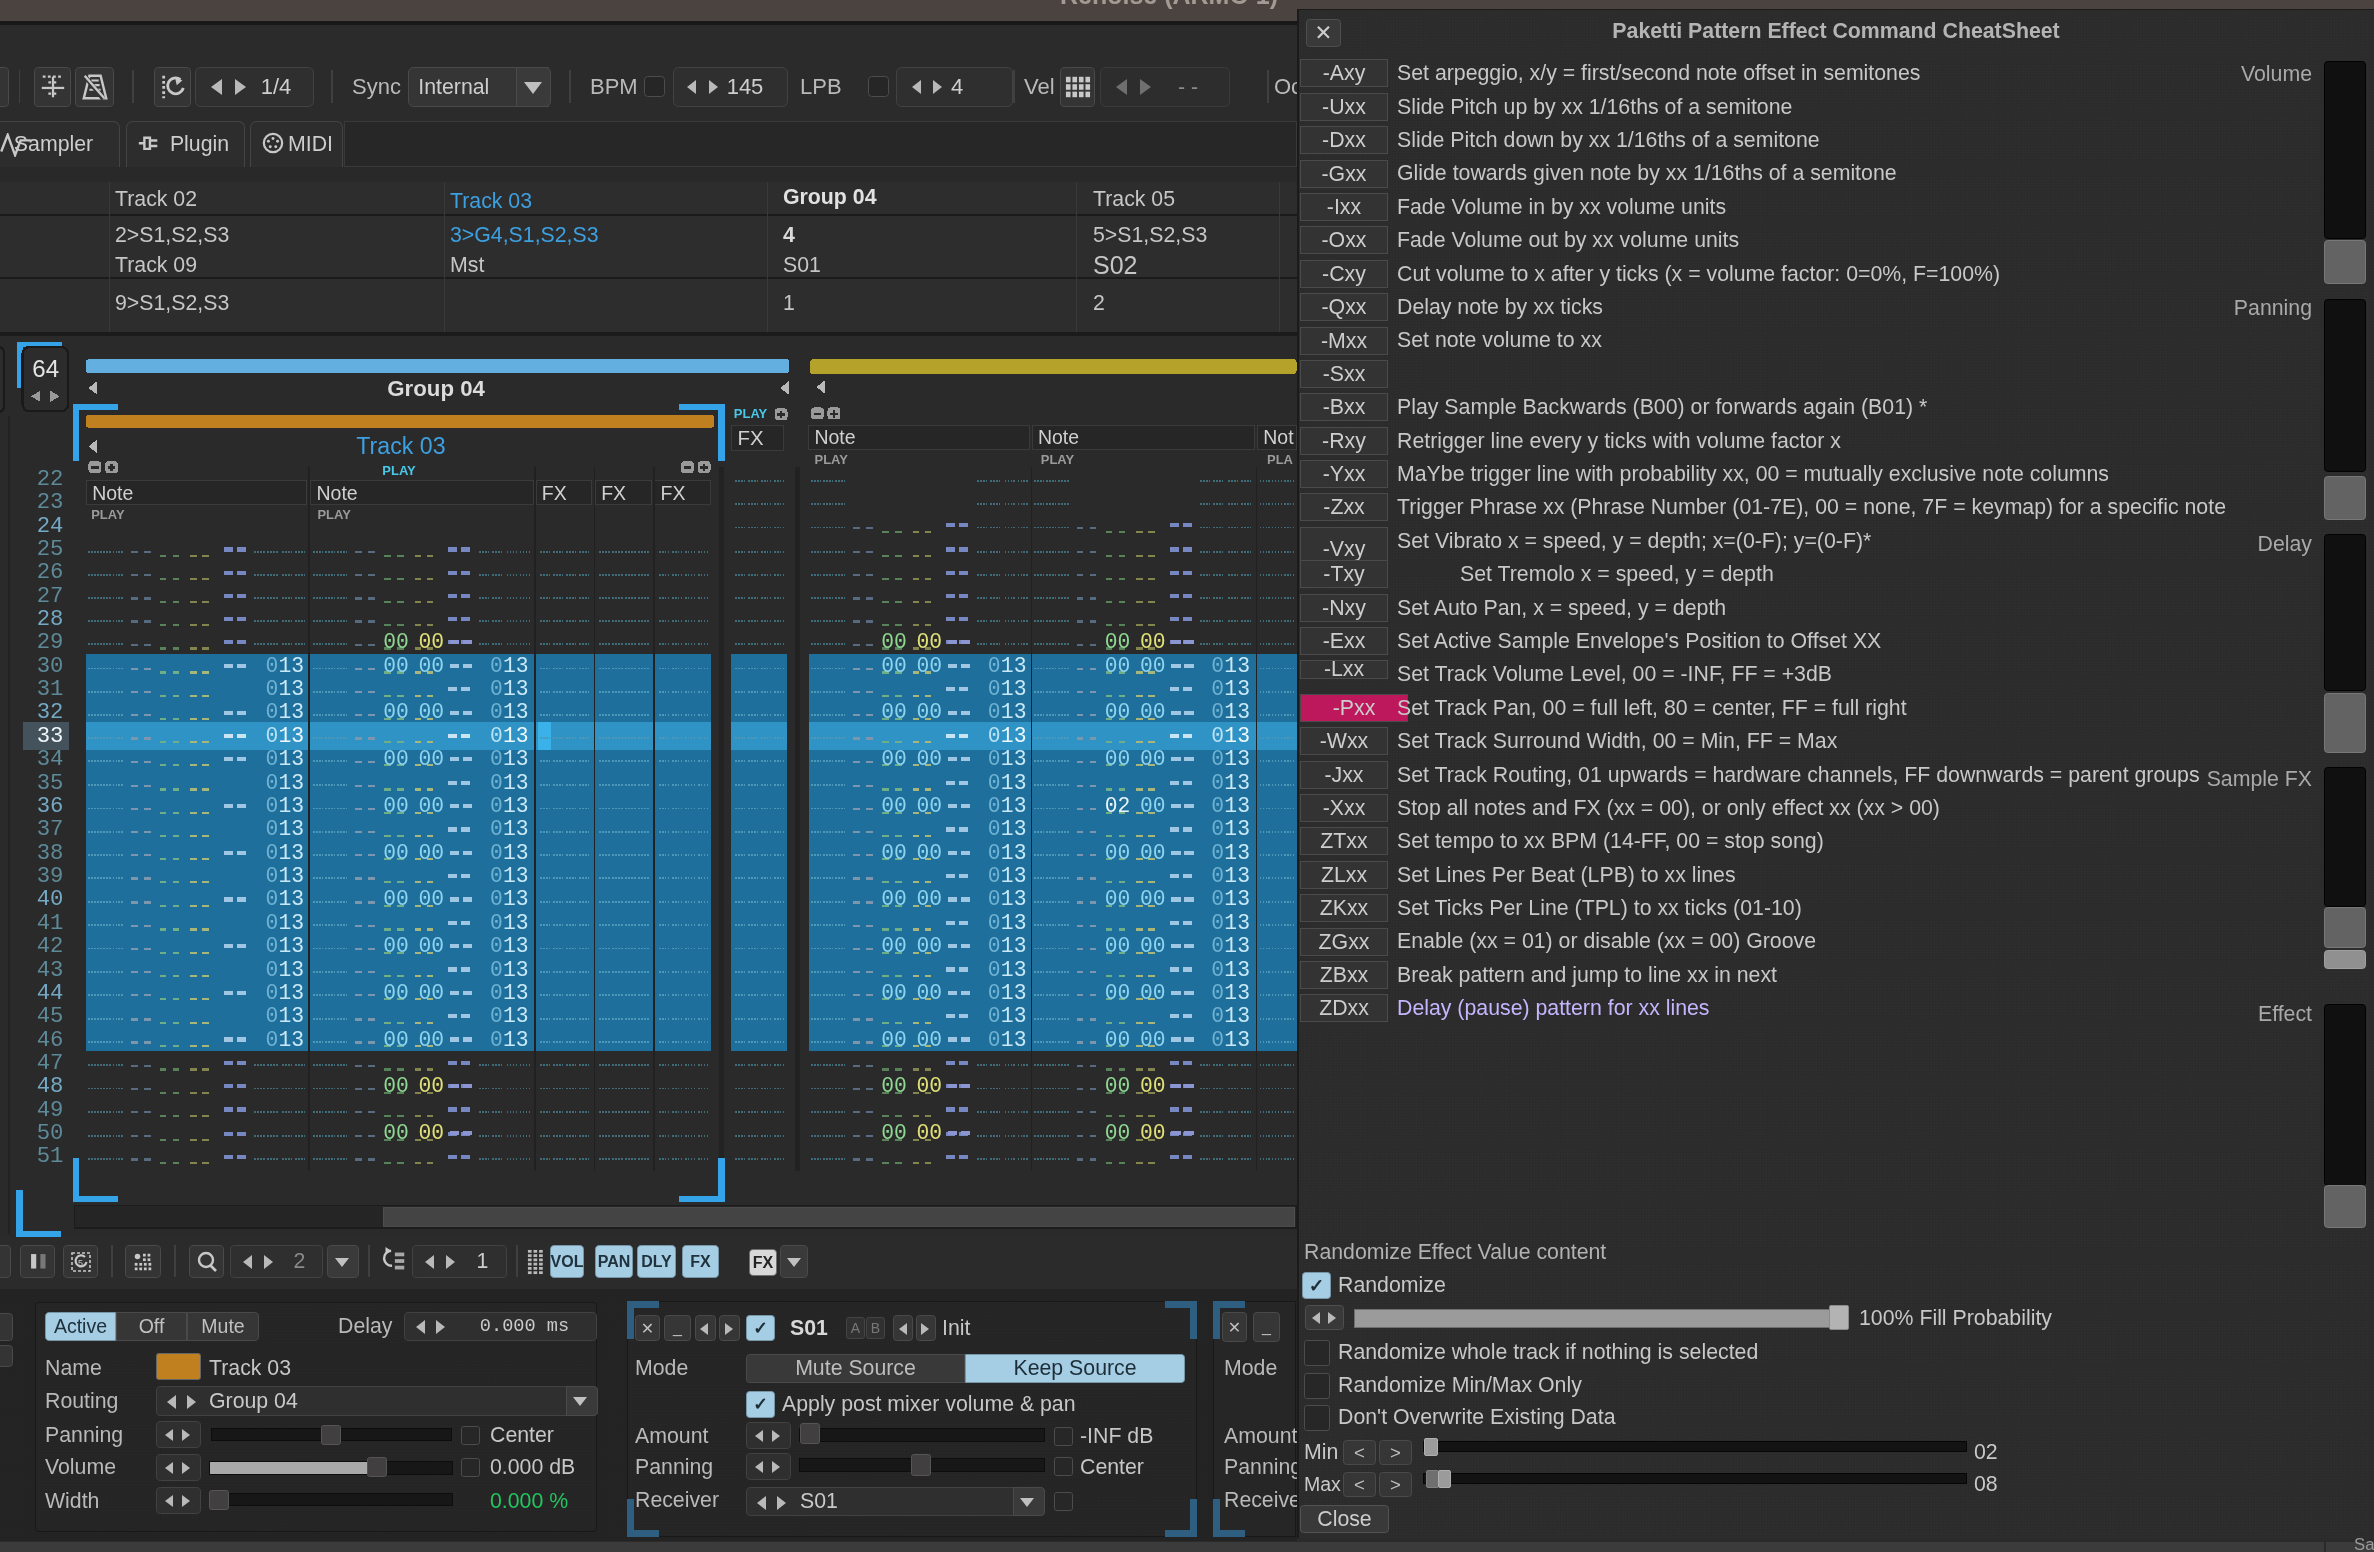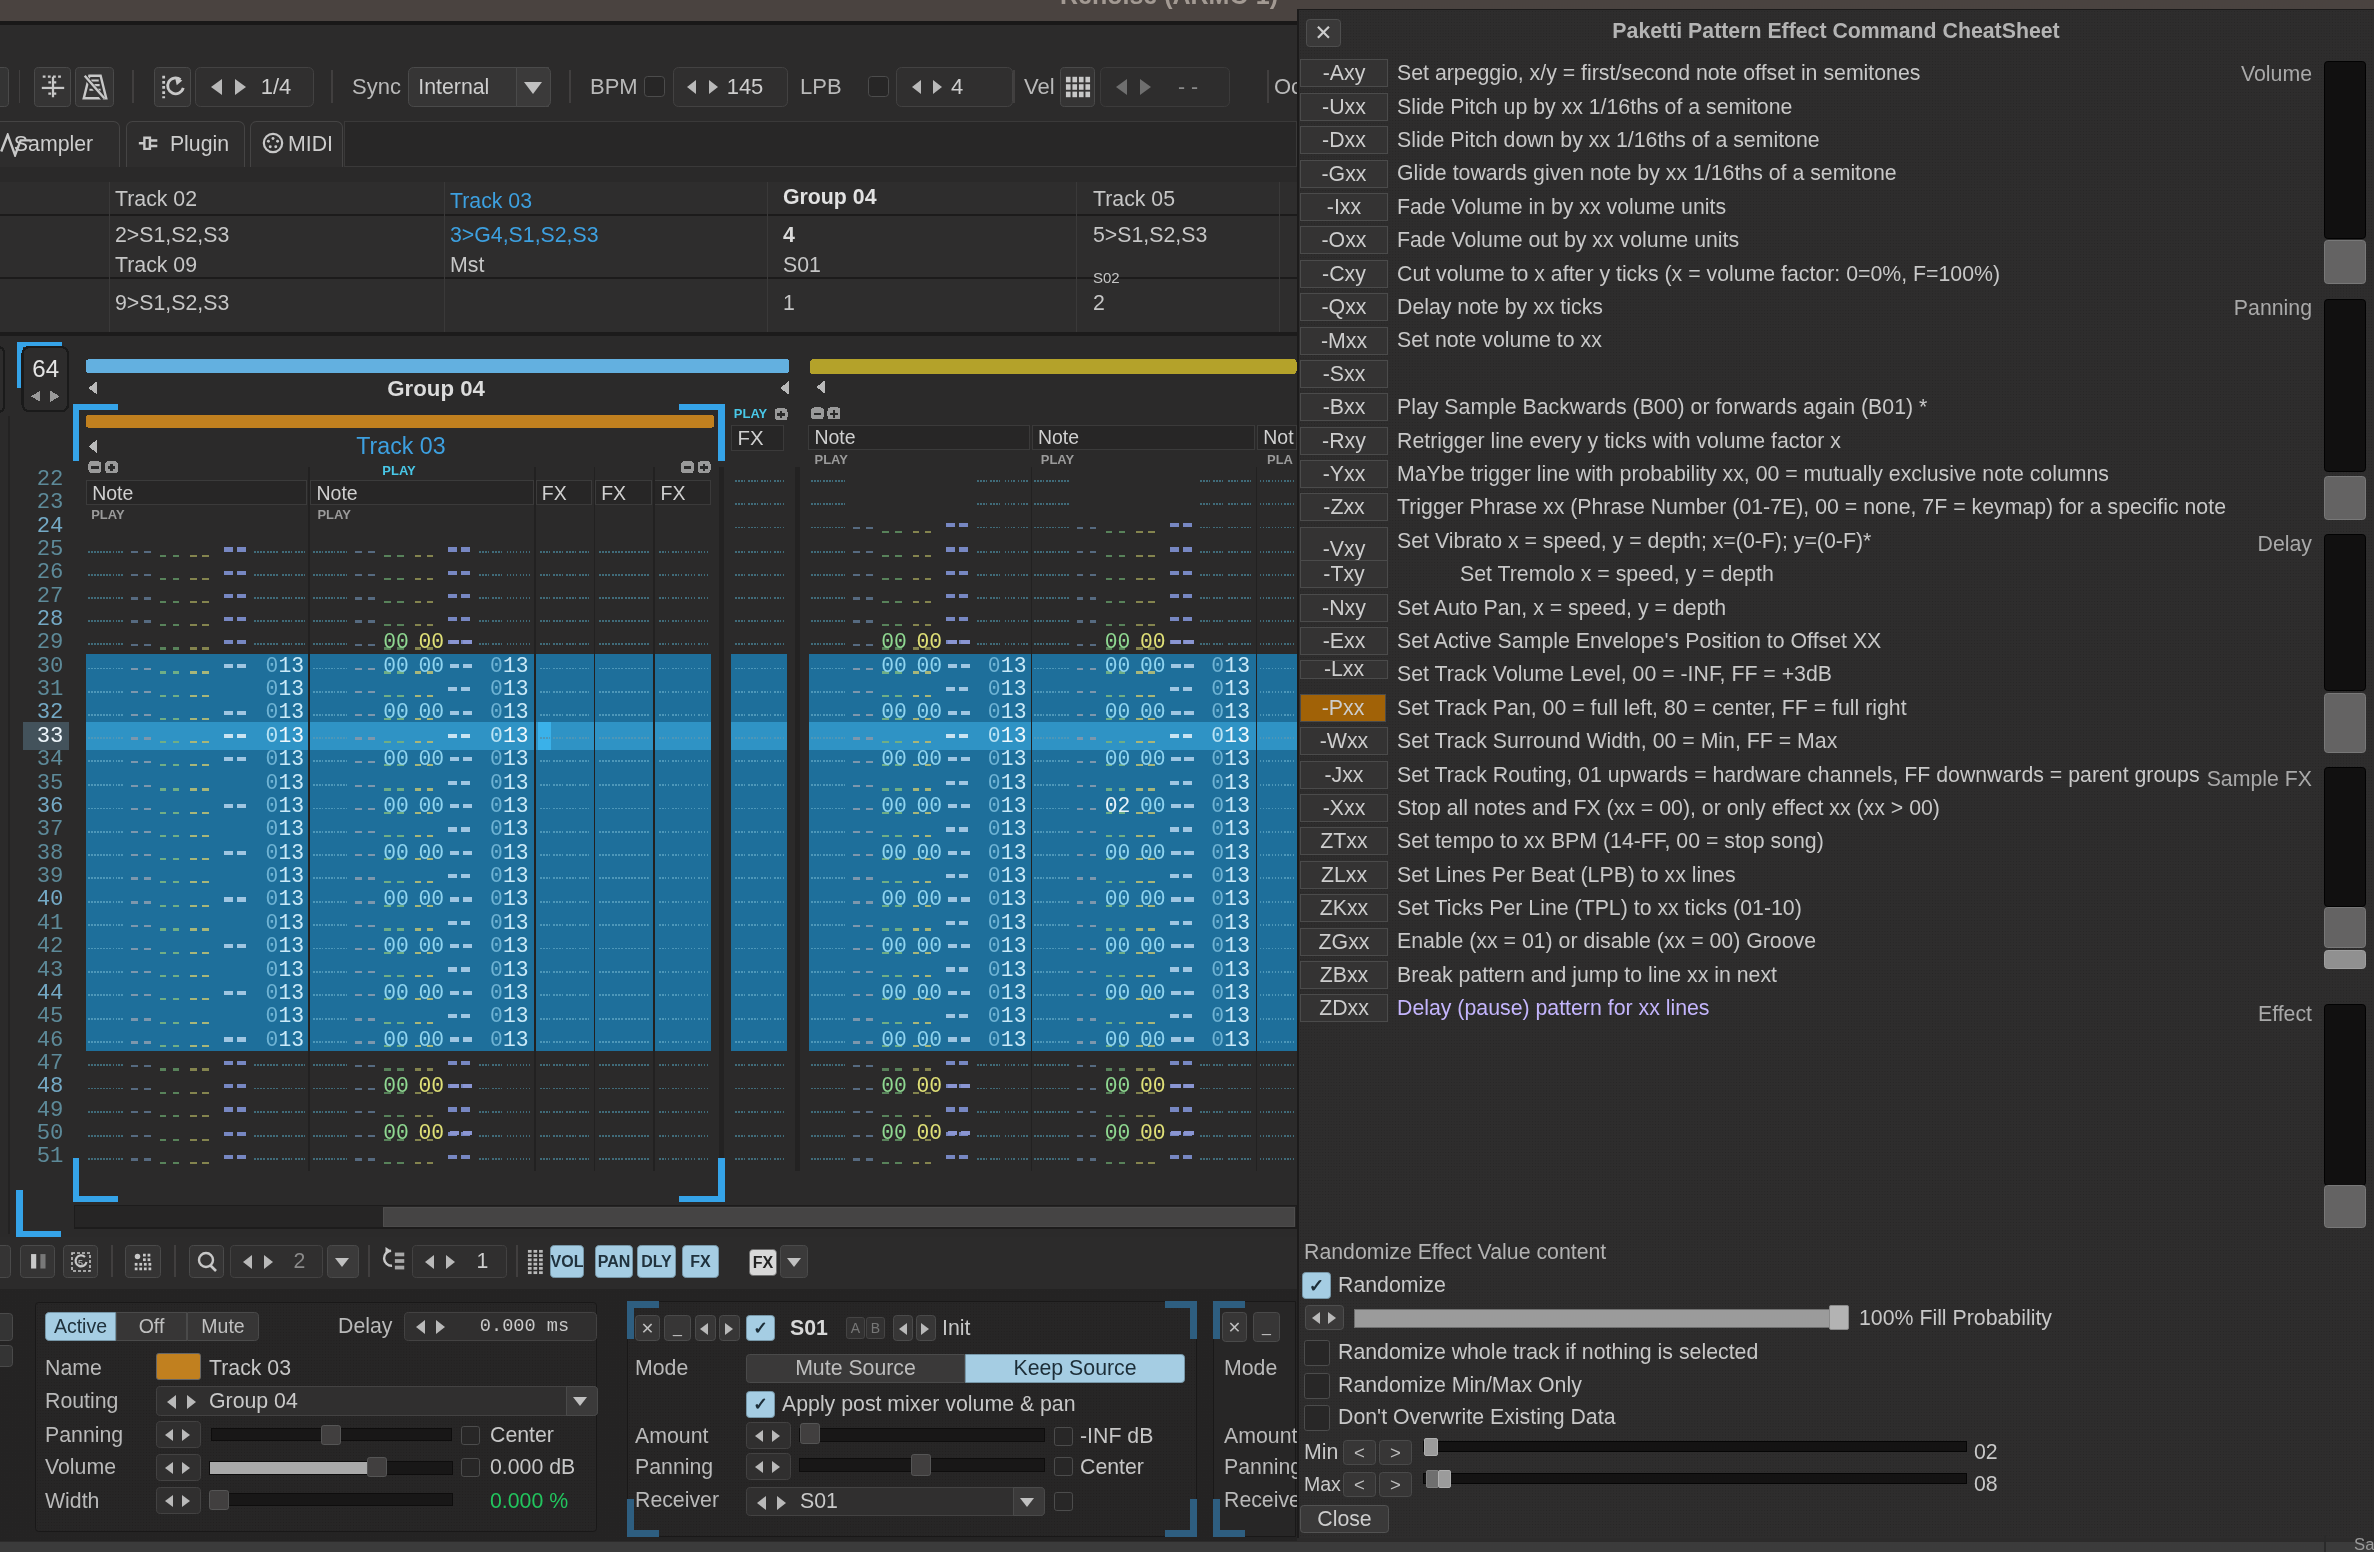--- a/index.html
+++ b/index.html
@@ -129,21 +129,21 @@
 <div class="a" style="left:450px;top:187px;width:306px;height:28px;color:#3da0e0;font-size:21.3px;display:flex;align-items:center;">Track 03</div>
 <div class="a" style="left:783px;top:183px;width:306px;height:28px;color:#e2e2e2;font-size:21.3px;font-weight:bold;display:flex;align-items:center;">Group 04</div>
 <div class="a" style="left:1093px;top:185px;width:306px;height:28px;color:#c6c6c6;font-size:21.3px;display:flex;align-items:center;">Track 05</div>
 <div class="a" style="left:115px;top:221px;width:306px;height:28px;color:#c6c6c6;font-size:21.3px;display:flex;align-items:center;">2&gt;S1,S2,S3</div>
 <div class="a" style="left:450px;top:221px;width:306px;height:28px;color:#3da0e0;font-size:21.3px;display:flex;align-items:center;">3&gt;G4,S1,S2,S3</div>
 <div class="a" style="left:783px;top:221px;width:306px;height:28px;color:#dadada;font-size:21.3px;font-weight:bold;display:flex;align-items:center;">4</div>
 <div class="a" style="left:1093px;top:221px;width:306px;height:28px;color:#c6c6c6;font-size:21.3px;display:flex;align-items:center;">5&gt;S1,S2,S3</div>
 <div class="a" style="left:115px;top:251px;width:306px;height:28px;color:#c6c6c6;font-size:21.3px;display:flex;align-items:center;">Track 09</div>
 <div class="a" style="left:450px;top:251px;width:306px;height:28px;color:#c6c6c6;font-size:21.3px;display:flex;align-items:center;">Mst</div>
 <div class="a" style="left:783px;top:251px;width:306px;height:28px;color:#c6c6c6;font-size:21.3px;display:flex;align-items:center;">S01</div>
-<div class="a" style="left:1093px;top:251px;width:306px;height:28px;color:#c6c6c6;font-size:15px;display:flex;align-items:center;margin-top:12px;">S02</div>
+<div class="a" style="left:1093px;top:251px;width:306px;height:28px;color:#c6c6c6;font-size:25px;display:flex;align-items:center;">S02</div>
 <div class="a" style="left:115px;top:289px;width:306px;height:28px;color:#c6c6c6;font-size:21.3px;display:flex;align-items:center;">9&gt;S1,S2,S3</div>
 <div class="a" style="left:783px;top:289px;width:306px;height:28px;color:#c6c6c6;font-size:21.3px;display:flex;align-items:center;">1</div>
 <div class="a" style="left:1093px;top:289px;width:306px;height:28px;color:#c6c6c6;font-size:21.3px;display:flex;align-items:center;">2</div>
 <svg class="a" style="left:0;top:336px;" width="1297" height="918" viewBox="0 0 1398 990" shape-rendering="crispEdges">
       <rect x="0" y="0" width="1398" height="990" fill="#2b2a2a"></rect>
       <rect x="-14" y="12" width="18" height="70" rx="6" fill="#2d2c2c" stroke="#1a1a1a" stroke-width="2.5"></rect>
       <rect x="18" y="6" width="48" height="6" fill="#35a3e8"></rect>
       <rect x="18" y="6" width="6" height="50" fill="#35a3e8"></rect>
       <rect x="24" y="12" width="49" height="69" rx="7" fill="#2d2c2c" stroke="#1a1a1a" stroke-width="2.5"></rect>
       <text x="49" y="35" fill="#e4e4e4" font-family="Liberation Sans" font-size="26" text-anchor="middle" dominant-baseline="central">64</text>
@@ -1158,21 +1158,21 @@
 <div class="a" style="left:1300px;top:527px;width:88px;height:44px;background:#343333;border:0.9px solid #4b4b4b;color:#cdcdcd;font-size:21.3px;display:flex;align-items:center;justify-content:center;">-Vxy</div>
 <div class="a" style="left:1397px;top:528px;width:835px;height:26px;color:#c8c8c8;font-size:21.3px;display:flex;align-items:center;white-space:nowrap;">Set Vibrato x = speed, y = depth; x=(0-F); y=(0-F)*</div>
 <div class="a" style="left:1300px;top:560px;width:88px;height:28px;background:#343333;border:0.9px solid #4b4b4b;color:#cdcdcd;font-size:21.3px;display:flex;align-items:center;justify-content:center;">-Txy</div>
 <div class="a" style="left:1460px;top:561px;width:835px;height:26px;color:#c8c8c8;font-size:21.3px;display:flex;align-items:center;white-space:nowrap;">Set Tremolo x = speed, y = depth</div>
 <div class="a" style="left:1300px;top:594px;width:88px;height:28px;background:#343333;border:0.9px solid #4b4b4b;color:#cdcdcd;font-size:21.3px;display:flex;align-items:center;justify-content:center;">-Nxy</div>
 <div class="a" style="left:1397px;top:595px;width:835px;height:26px;color:#c8c8c8;font-size:21.3px;display:flex;align-items:center;white-space:nowrap;">Set Auto Pan, x = speed, y = depth</div>
 <div class="a" style="left:1300px;top:627px;width:88px;height:28px;background:#343333;border:0.9px solid #4b4b4b;color:#cdcdcd;font-size:21.3px;display:flex;align-items:center;justify-content:center;">-Exx</div>
 <div class="a" style="left:1397px;top:628px;width:835px;height:26px;color:#c8c8c8;font-size:21.3px;display:flex;align-items:center;white-space:nowrap;">Set Active Sample Envelope's Position to Offset XX</div>
 <div class="a" style="left:1300px;top:660px;width:88px;height:19px;background:#343333;border:0.9px solid #4b4b4b;color:#cdcdcd;font-size:21.3px;display:flex;align-items:center;justify-content:center;">-Lxx</div>
 <div class="a" style="left:1397px;top:661px;width:835px;height:26px;color:#c8c8c8;font-size:21.3px;display:flex;align-items:center;white-space:nowrap;">Set Track Volume Level, 00 = -INF, FF = +3dB</div>
-<div class="a" style="left:1300px;top:694px;width:86px;height:28px;background:#a16207;border:0.9px solid #4b4b4b;color:#cdcdcd;font-size:21.3px;display:flex;align-items:center;justify-content:center;">-Pxx</div>
+<div class="a" style="left:1300px;top:694px;width:108px;height:28px;background:#be185d;border:0.9px solid #4b4b4b;color:#cdcdcd;font-size:21.3px;display:flex;align-items:center;justify-content:center;">-Pxx</div>
 <div class="a" style="left:1397px;top:695px;width:835px;height:26px;color:#c8c8c8;font-size:21.3px;display:flex;align-items:center;white-space:nowrap;">Set Track Pan, 00 = full left, 80 = center, FF = full right</div>
 <div class="a" style="left:1300px;top:727px;width:88px;height:28px;background:#343333;border:0.9px solid #4b4b4b;color:#cdcdcd;font-size:21.3px;display:flex;align-items:center;justify-content:center;">-Wxx</div>
 <div class="a" style="left:1397px;top:728px;width:835px;height:26px;color:#c8c8c8;font-size:21.3px;display:flex;align-items:center;white-space:nowrap;">Set Track Surround Width, 00 = Min, FF = Max</div>
 <div class="a" style="left:1300px;top:761px;width:88px;height:28px;background:#343333;border:0.9px solid #4b4b4b;color:#cdcdcd;font-size:21.3px;display:flex;align-items:center;justify-content:center;">-Jxx</div>
 <div class="a" style="left:1397px;top:762px;width:835px;height:26px;color:#c8c8c8;font-size:21.3px;display:flex;align-items:center;white-space:nowrap;">Set Track Routing, 01 upwards = hardware channels, FF downwards = parent groups</div>
 <div class="a" style="left:1300px;top:794px;width:88px;height:28px;background:#343333;border:0.9px solid #4b4b4b;color:#cdcdcd;font-size:21.3px;display:flex;align-items:center;justify-content:center;">-Xxx</div>
 <div class="a" style="left:1397px;top:795px;width:835px;height:26px;color:#c8c8c8;font-size:21.3px;display:flex;align-items:center;white-space:nowrap;">Stop all notes and FX (xx = 00), or only effect xx (xx &gt; 00)</div>
 <div class="a" style="left:1300px;top:827px;width:88px;height:28px;background:#343333;border:0.9px solid #4b4b4b;color:#cdcdcd;font-size:21.3px;display:flex;align-items:center;justify-content:center;">ZTxx</div>
 <div class="a" style="left:1397px;top:828px;width:835px;height:26px;color:#c8c8c8;font-size:21.3px;display:flex;align-items:center;white-space:nowrap;">Set tempo to xx BPM (14-FF, 00 = stop song)</div>
 <div class="a" style="left:1300px;top:861px;width:88px;height:28px;background:#343333;border:0.9px solid #4b4b4b;color:#cdcdcd;font-size:21.3px;display:flex;align-items:center;justify-content:center;">ZLxx</div>

